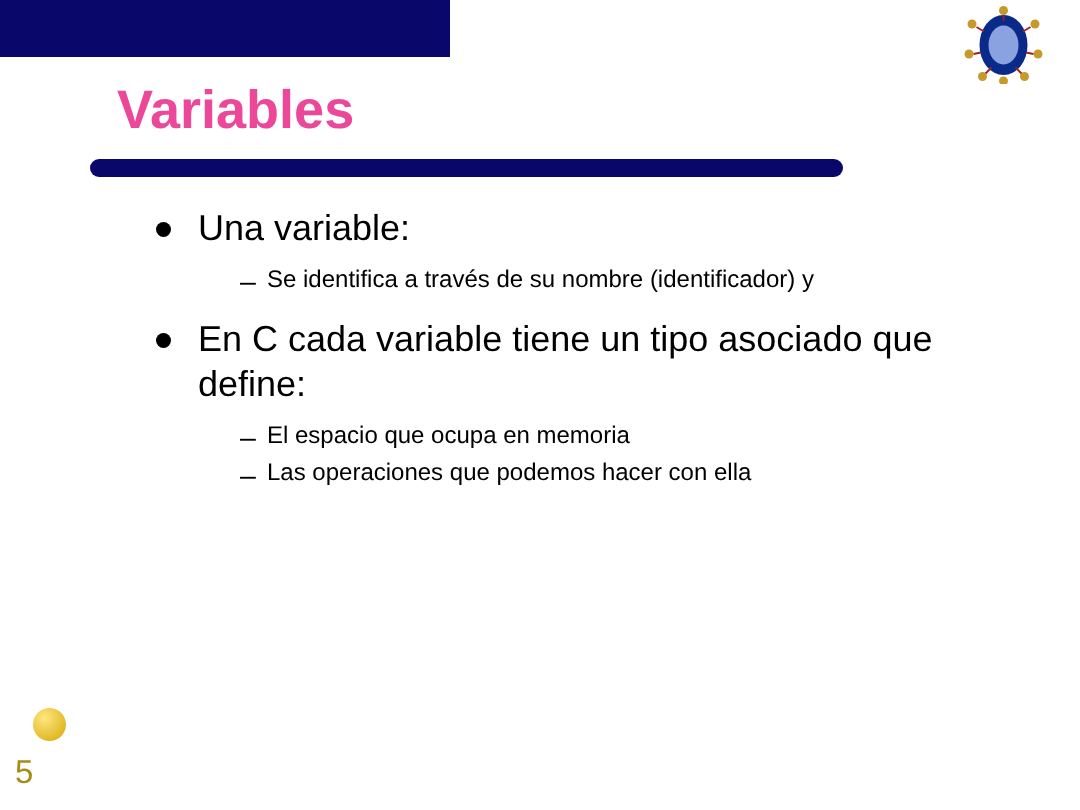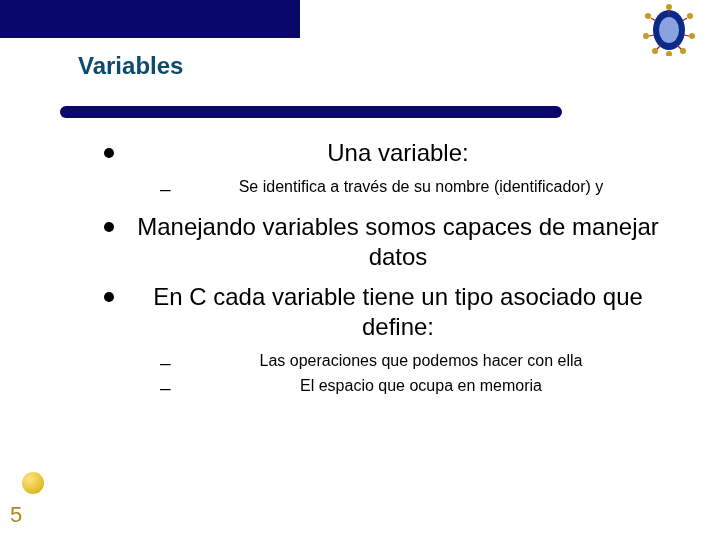--- a/index.html
+++ b/index.html
@@ -25,44 +25,43 @@
     position: absolute;
     right: 22px;
     top: 4px;
     width: 58px;
     height: 52px;
   }
   .slide-title {
     position: absolute;
     left: 78px;
     top: 52px;
-    font-size: 24px;
+    font-size: 36px;
     font-weight: bold;
-    color: #0c4a6e;
+    color: #ec4899;
   }
   .title-rule {
     position: absolute;
     left: 60px;
     top: 106px;
     width: 502px;
     height: 12px;
     background: #09086a;
     border-radius: 6px;
   }
   .content {
     position: absolute;
     left: 104px;
     top: 138px;
     width: 560px;
   }
   ul.lvl1 {
     list-style: none;
     margin: 0;
     padding: 0;
-    text-align: center;
   }
   ul.lvl1 > li {
     position: relative;
     padding-left: 28px;
     font-size: 24px;
     line-height: 1.25;
     margin-bottom: 10px;
   }
   ul.lvl1 > li::before {
     content: "";
@@ -142,26 +141,23 @@
 
 <div class="content">
   <ul class="lvl1">
     <li>
       <span>Una variable:</span>
       <ul class="lvl2">
         <li>Se identifica a través de su nombre (identificador) y</li>
       </ul>
     </li>
     <li>
-      <span>Manejando variables somos capaces de manejar datos</span>
-    </li>
-    <li>
       <span>En C cada variable tiene un tipo asociado que define:</span>
       <ul class="lvl2">
+        <li>El espacio que ocupa en memoria</li>
         <li>Las operaciones que podemos hacer con ella</li>
-        <li>El espacio que ocupa en memoria</li>
       </ul>
     </li>
   </ul>
 </div>
 
 <div class="yellow-dot"></div>
 <div class="page-num">5</div>
 
 </body></html>

